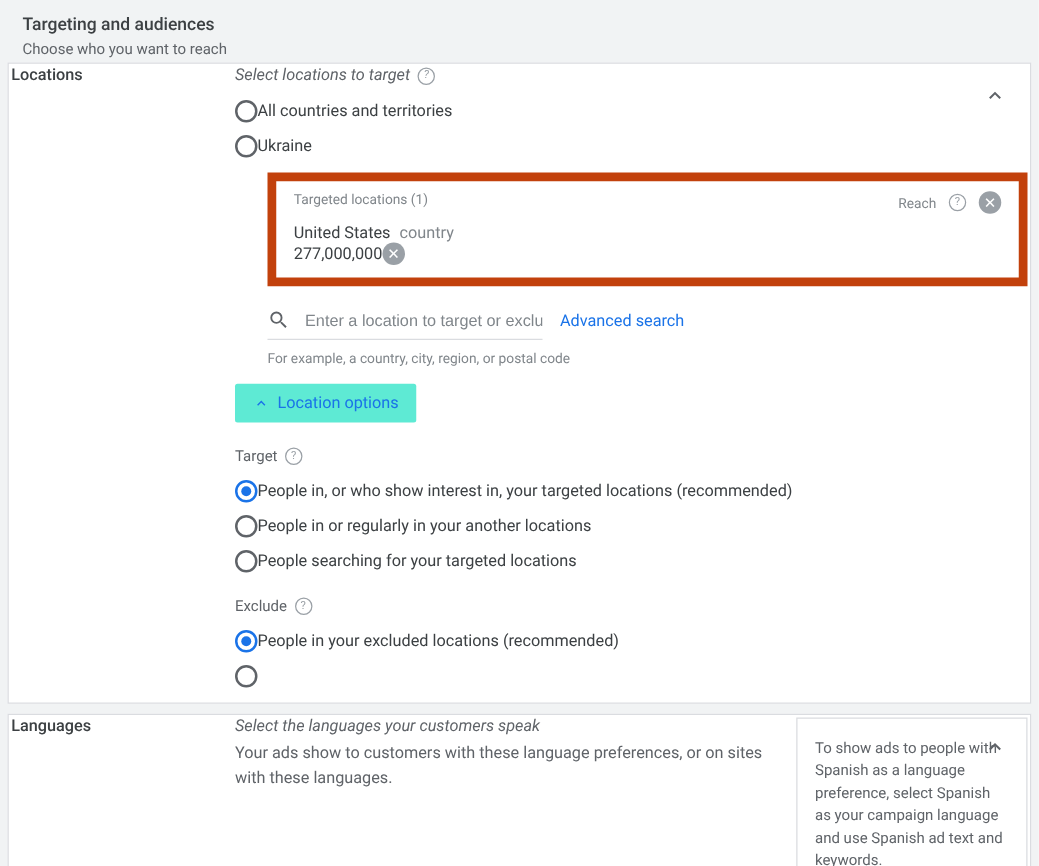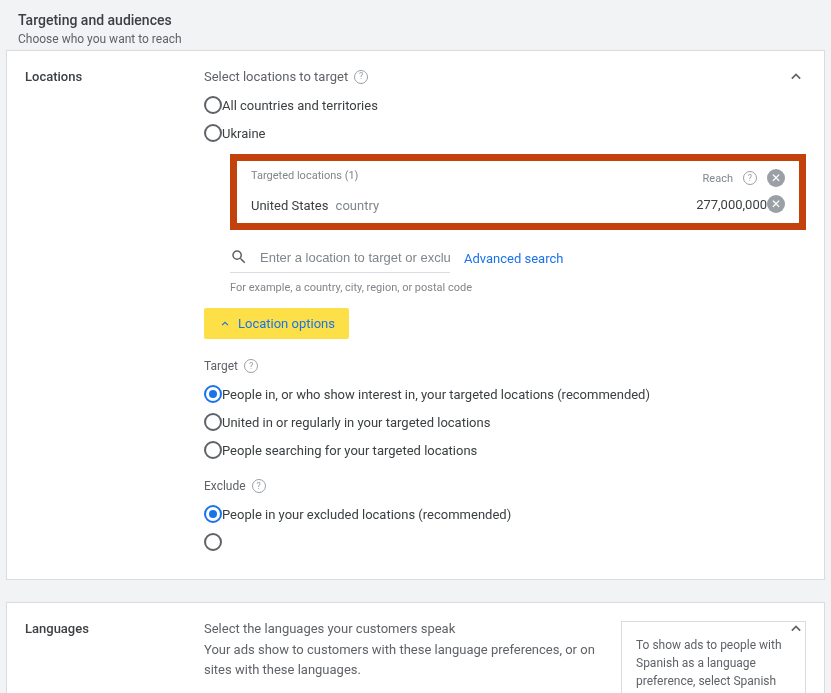--- a/index.html
+++ b/index.html
@@ -1,44 +1,44 @@
 <!DOCTYPE html>
 <html><head>
 <meta charset="utf-8">
 <style>
 * { box-sizing: border-box; margin: 0; padding: 0; }
 body { font-family: Roboto, Arial, sans-serif; font-size: 13px; color: #3c4043; background: #f1f3f4; }
 .page-header { padding: 12px 18px 4px; }
 .page-title { font-size: 14px; font-weight: 500; color: #3c4043; margin-bottom: 4px; }
 .page-subtitle { font-size: 12px; color: #5f6368; }
-.card { background: #fff; border: 1px solid #dadce0; margin: 0 6px 22px; padding: 18px; position: relative; }
+.card { background: #fff; border: 1px solid #dadce0; margin: 0 6px 8px; padding: 2px; position: relative; }
 .card-grid { display: flex; gap: 24px; }
 .card-label { width: 155px; font-size: 13px; font-weight: 500; color: #3c4043; flex-shrink: 0; }
 .card-content { flex: 1; }
-.section-heading { font-size: 13px; color: #5f6368; margin-bottom: 12px; display: flex; align-items: center; gap: 6px; }
+.section-heading { font-size: 13px; color: #5f6368; margin-bottom: 12px; display: flex; align-items: center; gap: 6px; font-style: italic; }
 .radio-row { display: flex; align-items: center; margin-bottom: 10px; cursor: pointer; }
 .radio { width: 18px; height: 18px; border: 2px solid #5f6368; border-radius: 50%; display: inline-flex; align-items: center; justify-content: center; flex-shrink: 0; }
 .radio.selected { border-color: #1a73e8; }
 .radio.selected::after { content: ""; width: 8px; height: 8px; background: #1a73e8; border-radius: 50%; }
 .radio-label { font-size: 13px; color: #3c4043; }
 .targeted-box { border: 7px solid #c2410c; margin-top: 12px; margin-bottom: 6px; }
 .targeted-header { display: flex; justify-content: space-between; padding: 8px 14px 4px; font-size: 11px; color: #80868b; }
-.targeted-row { display: flex; justify-content: space-between; align-items: flex-end; padding: 4px 14px 10px; }
+.targeted-row { display: flex; justify-content: space-between; align-items: flex-start; padding: 4px 14px 10px; flex-direction: column; }
 .targeted-loc { font-size: 13px; }
 .targeted-loc-type { color: #80868b; margin-left: 4px; }
 .targeted-reach { display: flex; align-items: center; }
 .reach-value { font-size: 13px; color: #3c4043; }
 .remove-icon { width: 18px; height: 18px; border-radius: 50%; background: #9aa0a6; display: inline-flex; align-items: center; justify-content: center; color: #fff; font-size: 12px; cursor: pointer; line-height: 1; }
 .search-row { display: flex; align-items: center; gap: 14px; margin-top: 14px; }
 .search-input-wrap { flex: 1; display: flex; align-items: center; gap: 12px; border-bottom: 1px solid #dadce0; padding: 4px 0 6px; max-width: 220px; }
 .search-input-wrap input { border: none; outline: none; font-size: 13px; color: #3c4043; flex: 1; }
 .search-input-wrap input::placeholder { color: #80868b; }
 .adv-search { color: #1a73e8; font-size: 13px; cursor: pointer; }
 .example-text { font-size: 11px; color: #80868b; margin-top: 8px; }
-.loc-options-btn { display: inline-flex; align-items: center; gap: 6px; background: #fde047; color: #1a73e8; font-size: 13px; padding: 8px 14px; margin-top: 14px; cursor: pointer; border-radius: 2px; }
+.loc-options-btn { display: inline-flex; align-items: center; gap: 6px; background: #5eead4; color: #1a73e8; font-size: 13px; padding: 8px 14px; margin-top: 14px; cursor: pointer; border-radius: 2px; }
 .sub-heading { font-size: 12px; color: #5f6368; margin-top: 20px; margin-bottom: 12px; display: flex; align-items: flex-end; gap: 6px; }
 .help-icon { width: 14px; height: 14px; border: 1px solid #9aa0a6; border-radius: 50%; display: inline-flex; align-items: center; justify-content: center; font-size: 9px; color: #9aa0a6; line-height: 1; }
 .chevron { position: absolute; top: 16px; right: 18px; cursor: pointer; color: #5f6368; }
 .chevron svg { width: 20px; height: 20px; }
 .lang-desc { font-size: 13px; color: #5f6368; margin-bottom: 14px; line-height: 1.5; }
 .tip-box { border: 1px solid #dadce0; padding: 14px; font-size: 12px; color: #5f6368; line-height: 1.5; width: 185px; flex-shrink: 0; }
 .lang-card-grid { display: flex; gap: 24px; }
 .lang-main { flex: 1; }
 .search-icon { width: 18px; height: 18px; color: #5f6368; flex-shrink: 0; }
 .reach-header-right { display: flex; align-items: center; gap: 10px; }
@@ -118,21 +118,21 @@
       <div class="sub-heading">
         <span>Target</span>
         <span class="help-icon">?</span>
       </div>
       <div class="radio-row">
         <span class="radio selected"></span>
         <span class="radio-label">People in, or who show interest in, your targeted locations (recommended)</span>
       </div>
       <div class="radio-row">
         <span class="radio"></span>
-        <span class="radio-label">United in or regularly in your targeted locations</span>
+        <span class="radio-label">People in or regularly in your another locations</span>
       </div>
       <div class="radio-row">
         <span class="radio"></span>
         <span class="radio-label">People searching for your targeted locations</span>
       </div>
 
       <div class="sub-heading">
         <span>Exclude</span>
         <span class="help-icon">?</span>
       </div>

